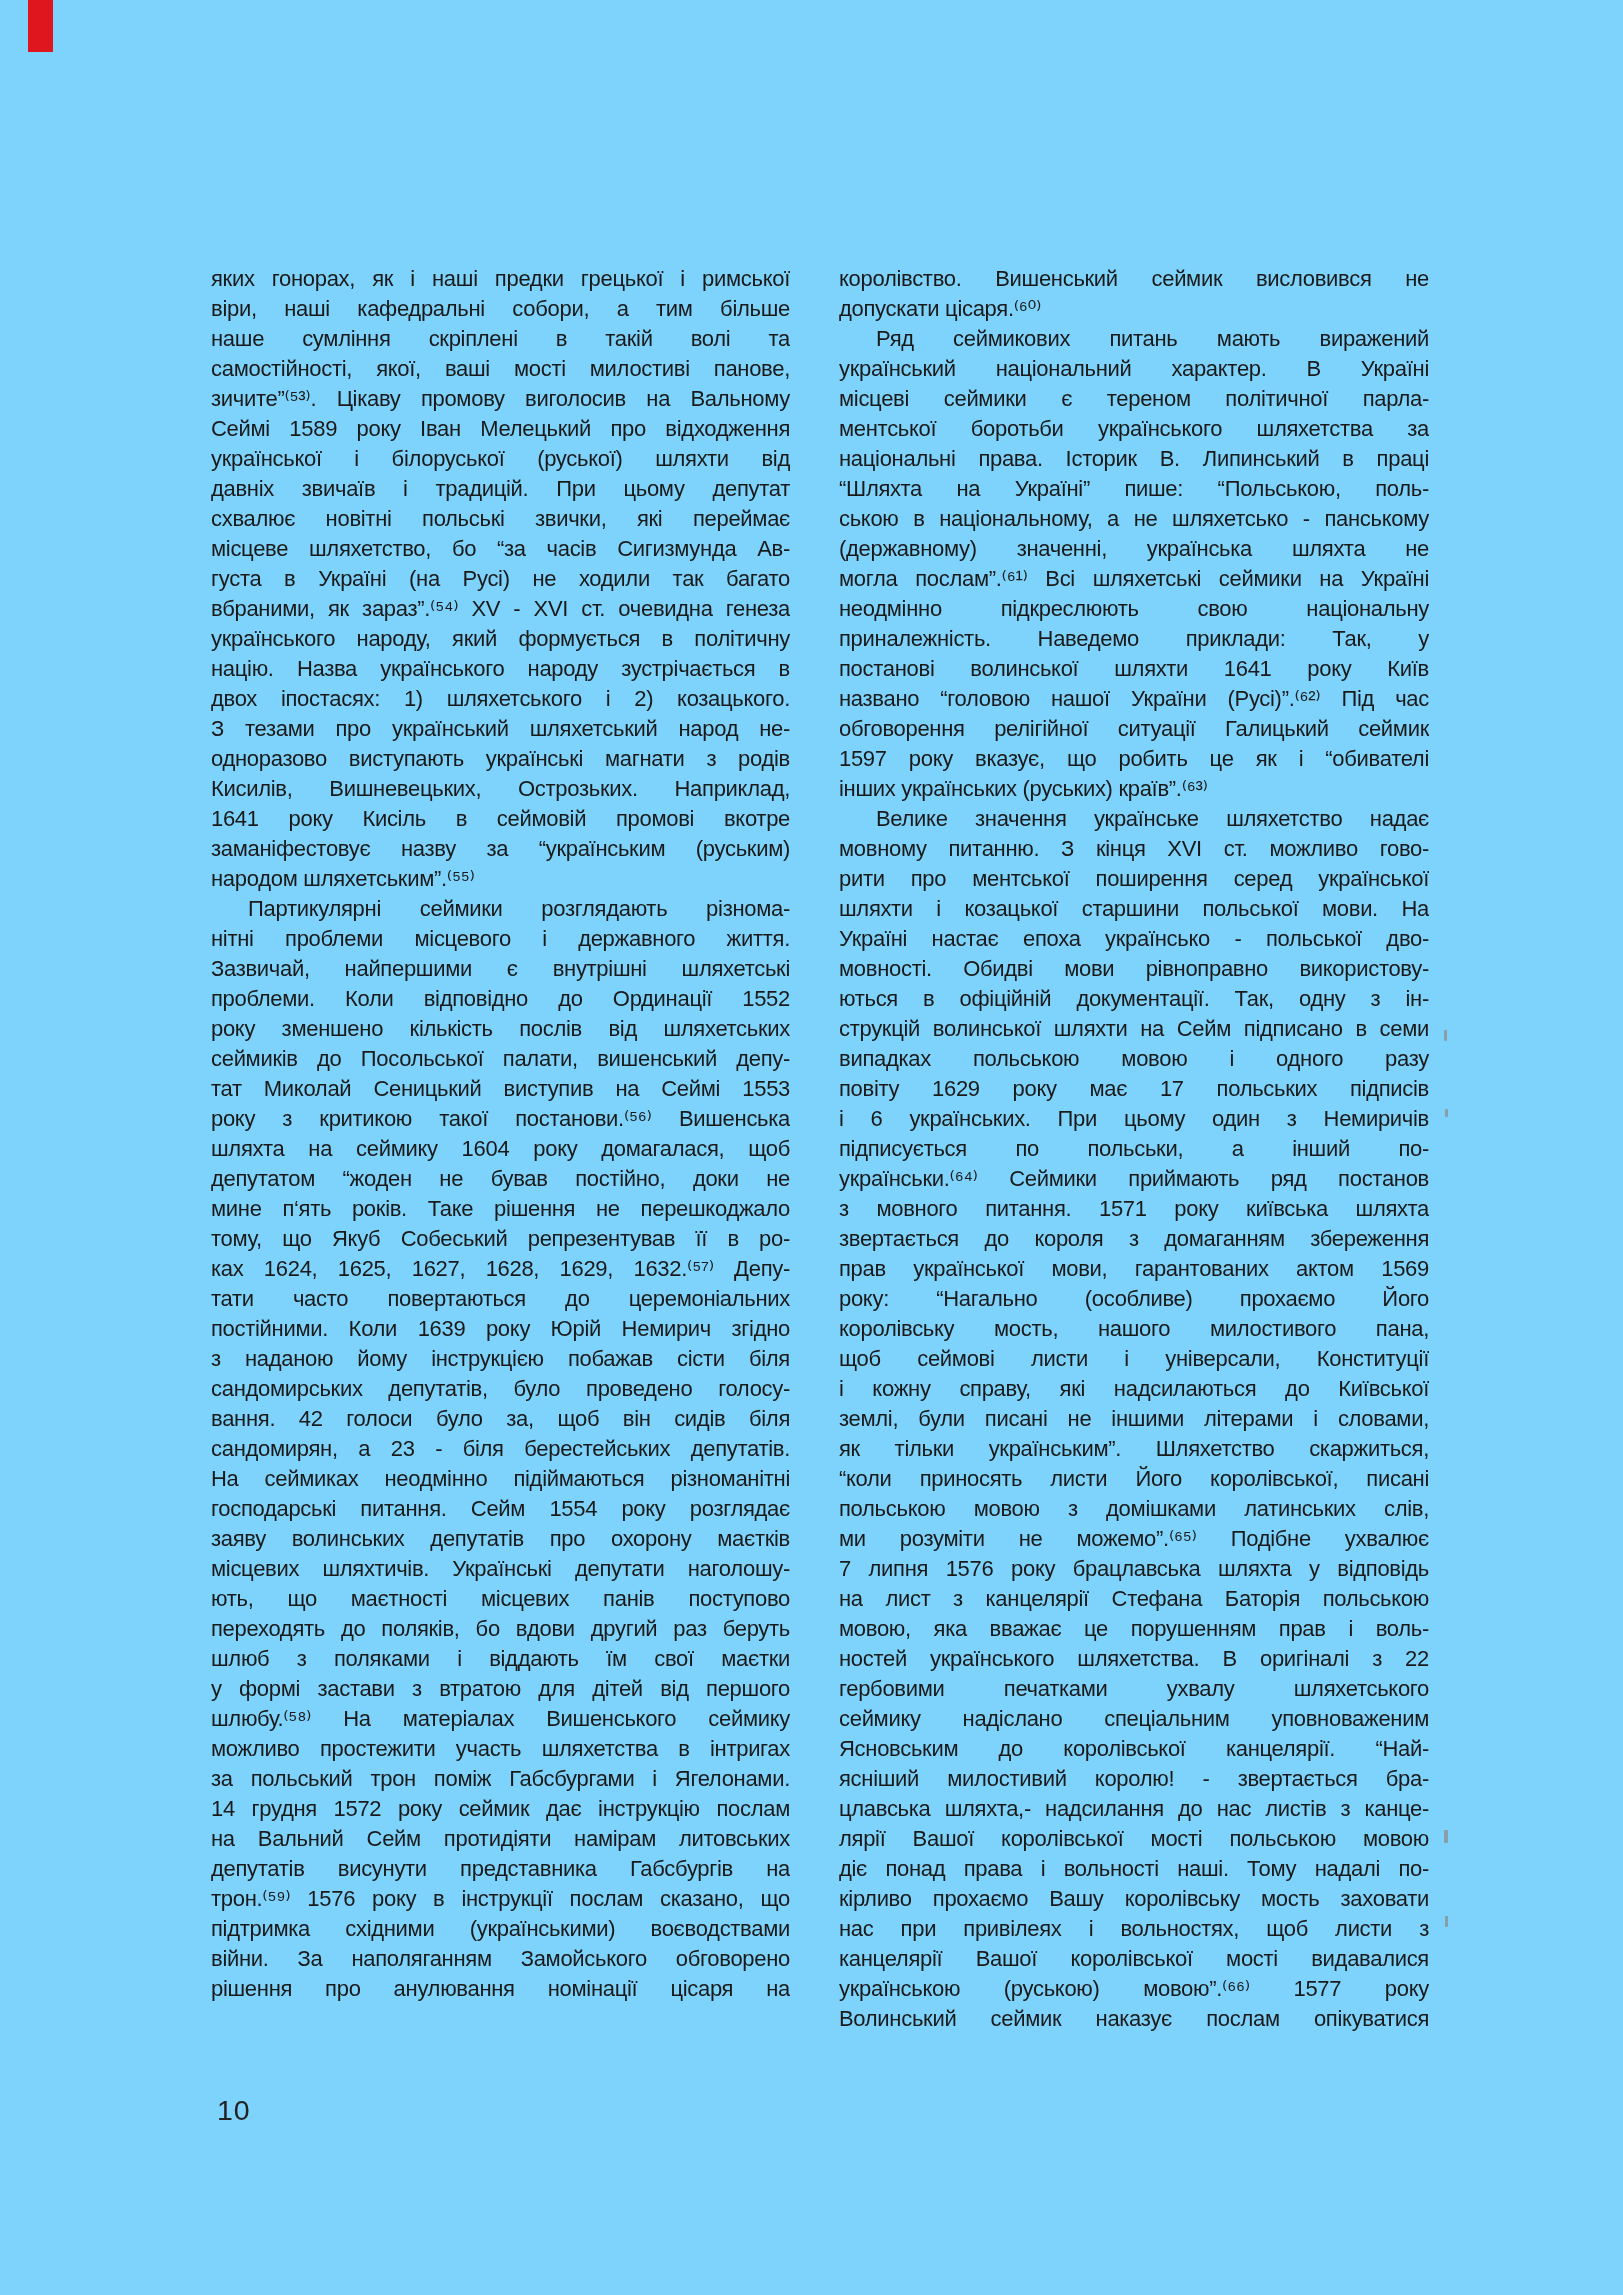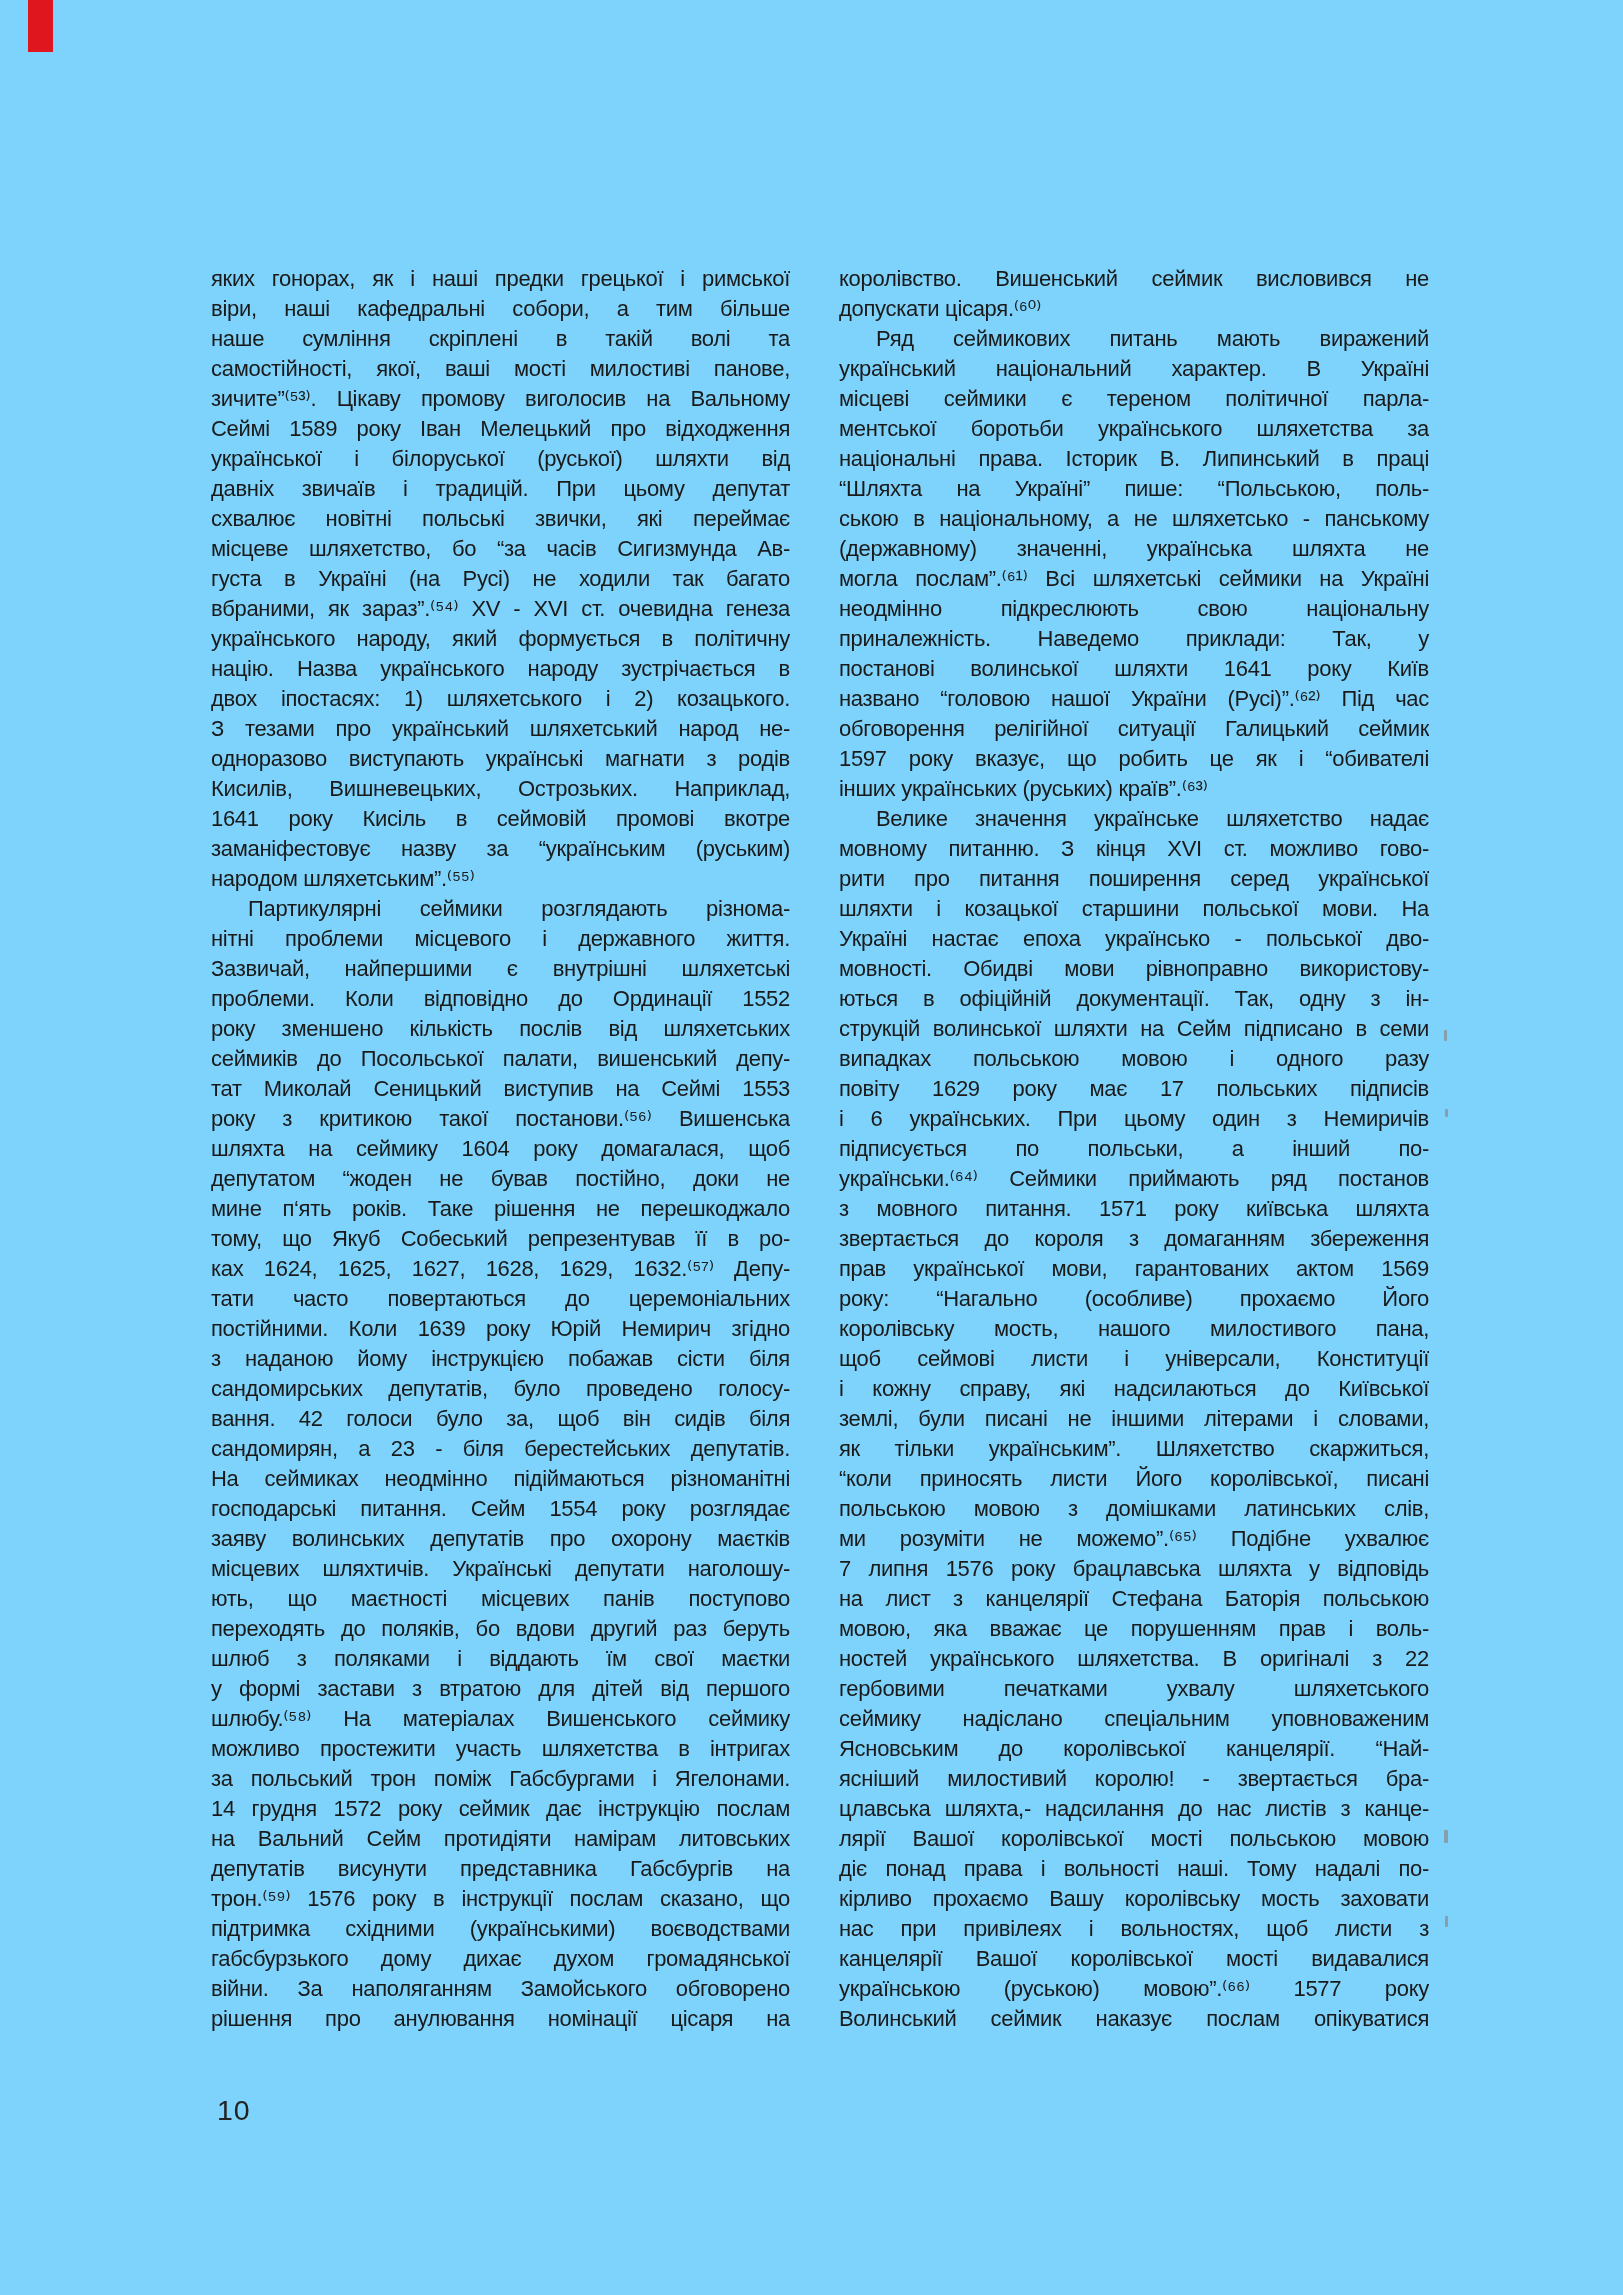--- a/index.html
+++ b/index.html
@@ -107,21 +107,20 @@
       <div class="line">шлюб з поляками і віддають їм свої маєтки</div>
       <div class="line">у формі застави з втратою для дітей від першого</div>
       <div class="line">шлюбу.⁽⁵⁸⁾ На матеріалах Вишенського сеймику</div>
       <div class="line">можливо простежити участь шляхетства в інтригах</div>
       <div class="line">за польський трон поміж Габсбургами і Ягелонами.</div>
       <div class="line">14 грудня 1572 року сеймик дає інструкцію послам</div>
       <div class="line">на Вальний Сейм протидіяти намірам литовських</div>
       <div class="line">депутатів висунути  представника Габсбургів на</div>
       <div class="line">трон.⁽⁵⁹⁾ 1576 року в інструкції послам сказано, що</div>
       <div class="line">підтримка східними (українськими) воєводствами</div>
-      <div class="line">габсбурзького дому дихає духом громадянської</div>
       <div class="line">війни. За наполяганням Замойського обговорено</div>
       <div class="line">рішення про анулювання номінації цісаря на</div>
     </div>
   <div class="column column-right" id="col-right">
       <div class="line">королівство. Вишенський сеймик висловився  не</div>
       <div class="line flush">допускати цісаря.⁽⁶⁰⁾</div>
       <div class="line indent">Ряд сеймикових питань мають виражений</div>
       <div class="line">український національний характер. В Україні</div>
       <div class="line">місцеві сеймики є тереном політичної парла-</div>
       <div class="line">ментської боротьби українського шляхетства за</div>
@@ -132,21 +131,21 @@
       <div class="line">могла послам”.⁽⁶¹⁾ Всі шляхетські сеймики на Україні</div>
       <div class="line">неодмінно підкреслюють свою національну</div>
       <div class="line">приналежність. Наведемо приклади: Так, у</div>
       <div class="line">постанові волинської шляхти 1641 року Київ</div>
       <div class="line">названо “головою нашої України (Русі)”.⁽⁶²⁾ Під час</div>
       <div class="line">обговорення релігійної ситуації Галицький сеймик</div>
       <div class="line">1597 року вказує, що робить це як і “обивателі</div>
       <div class="line flush">інших українських (руських) країв”.⁽⁶³⁾</div>
       <div class="line indent">Велике значення  українське шляхетство  надає</div>
       <div class="line">мовному питанню. З кінця  XVI ст. можливо гово-</div>
-      <div class="line">рити про питання поширення серед української</div>
+      <div class="line">рити про ментської поширення серед української</div>
       <div class="line">шляхти і козацької старшини польської мови. На</div>
       <div class="line">Україні настає епоха українсько - польської дво-</div>
       <div class="line">мовності. Обидві мови рівноправно використову-</div>
       <div class="line">ються в офіційній документації. Так, одну з ін-</div>
       <div class="line">струкцій волинської шляхти на Сейм підписано в семи</div>
       <div class="line">випадках польською мовою і одного разу</div>
       <div class="line">повіту 1629 року має 17 польських підписів</div>
       <div class="line">і 6 українських. При цьому один з Немиричів</div>
       <div class="line">підписується по польськи, а інший по-</div>
       <div class="line">українськи.⁽⁶⁴⁾ Сеймики приймають ряд постанов</div>

